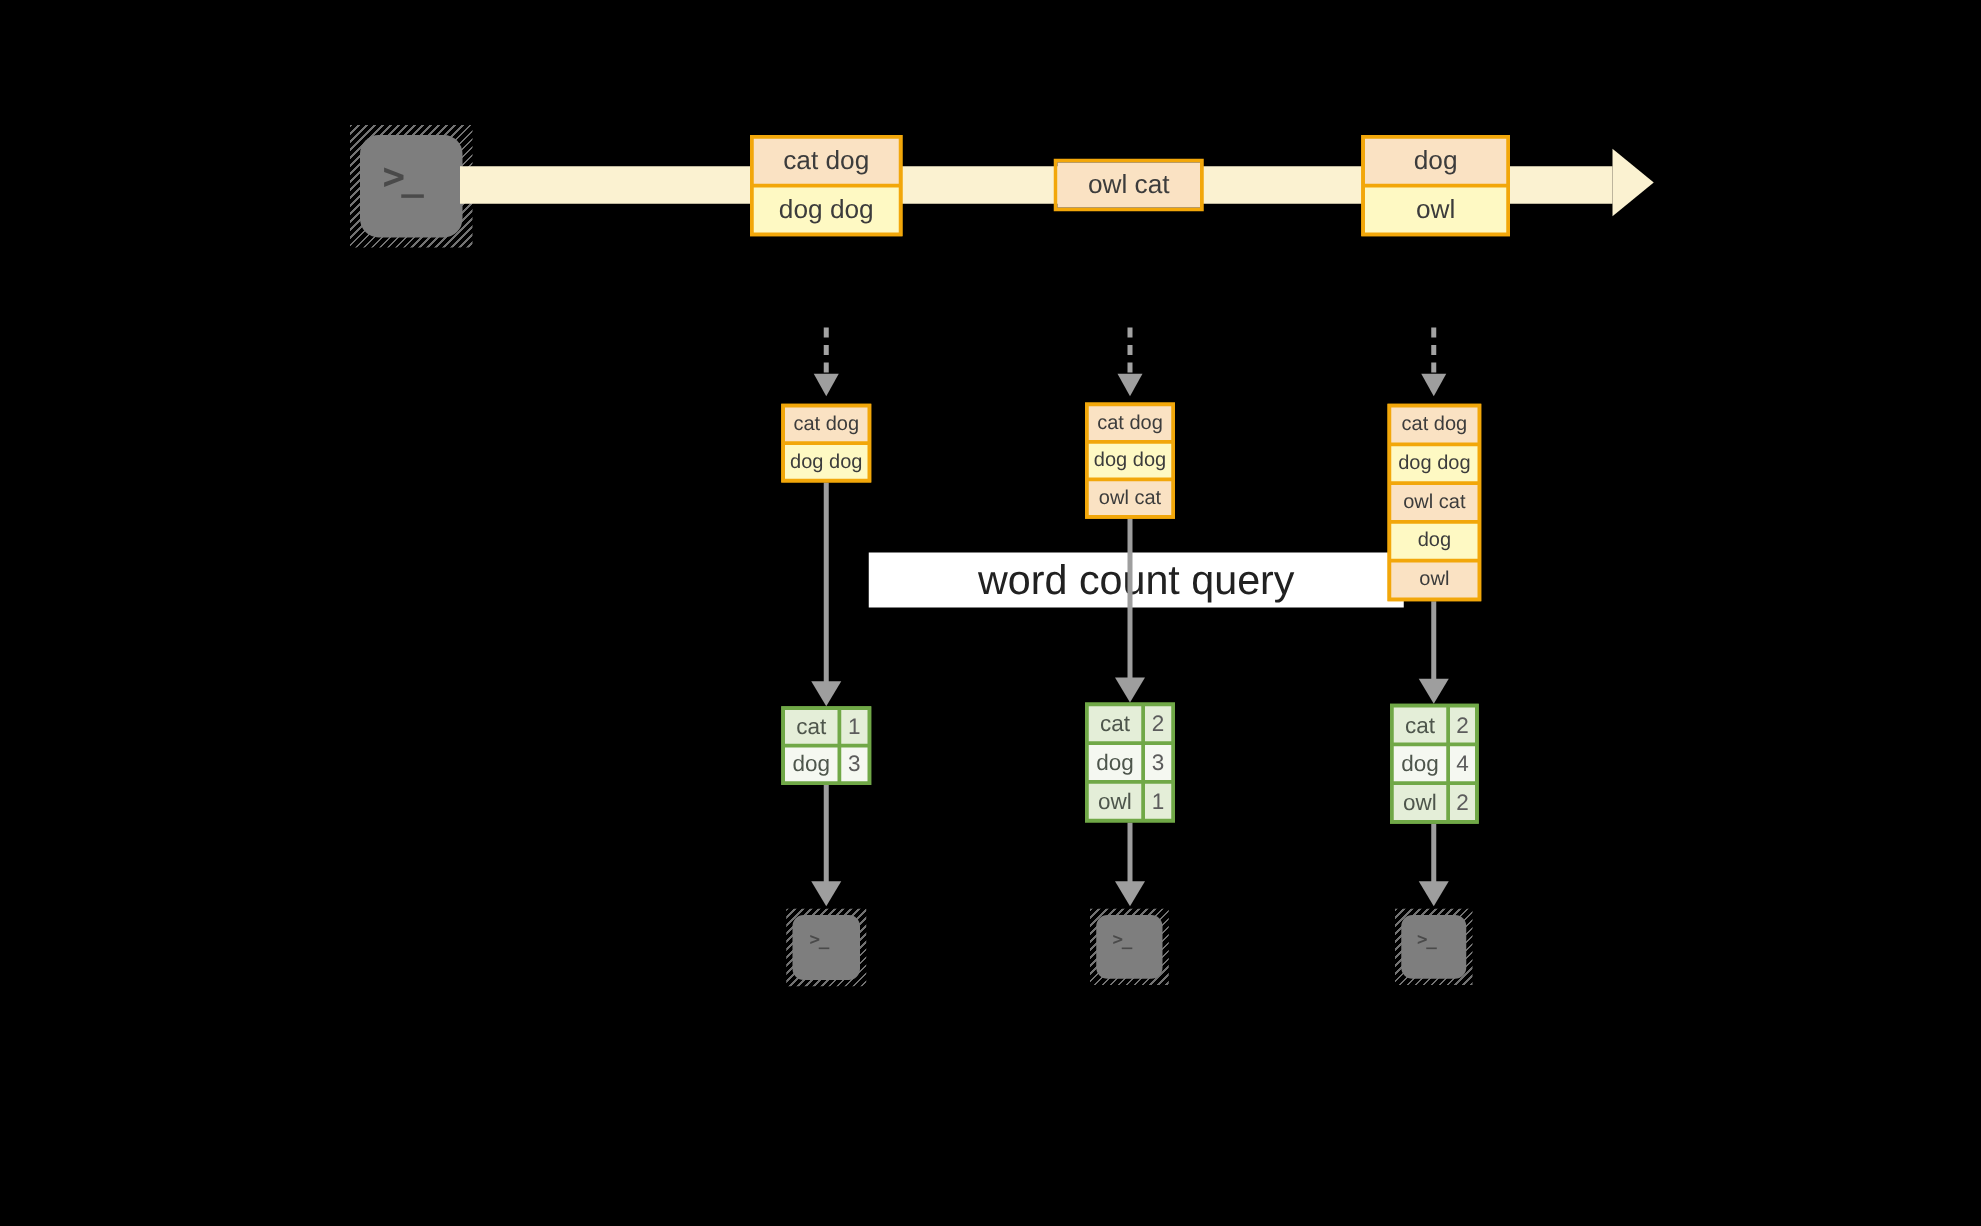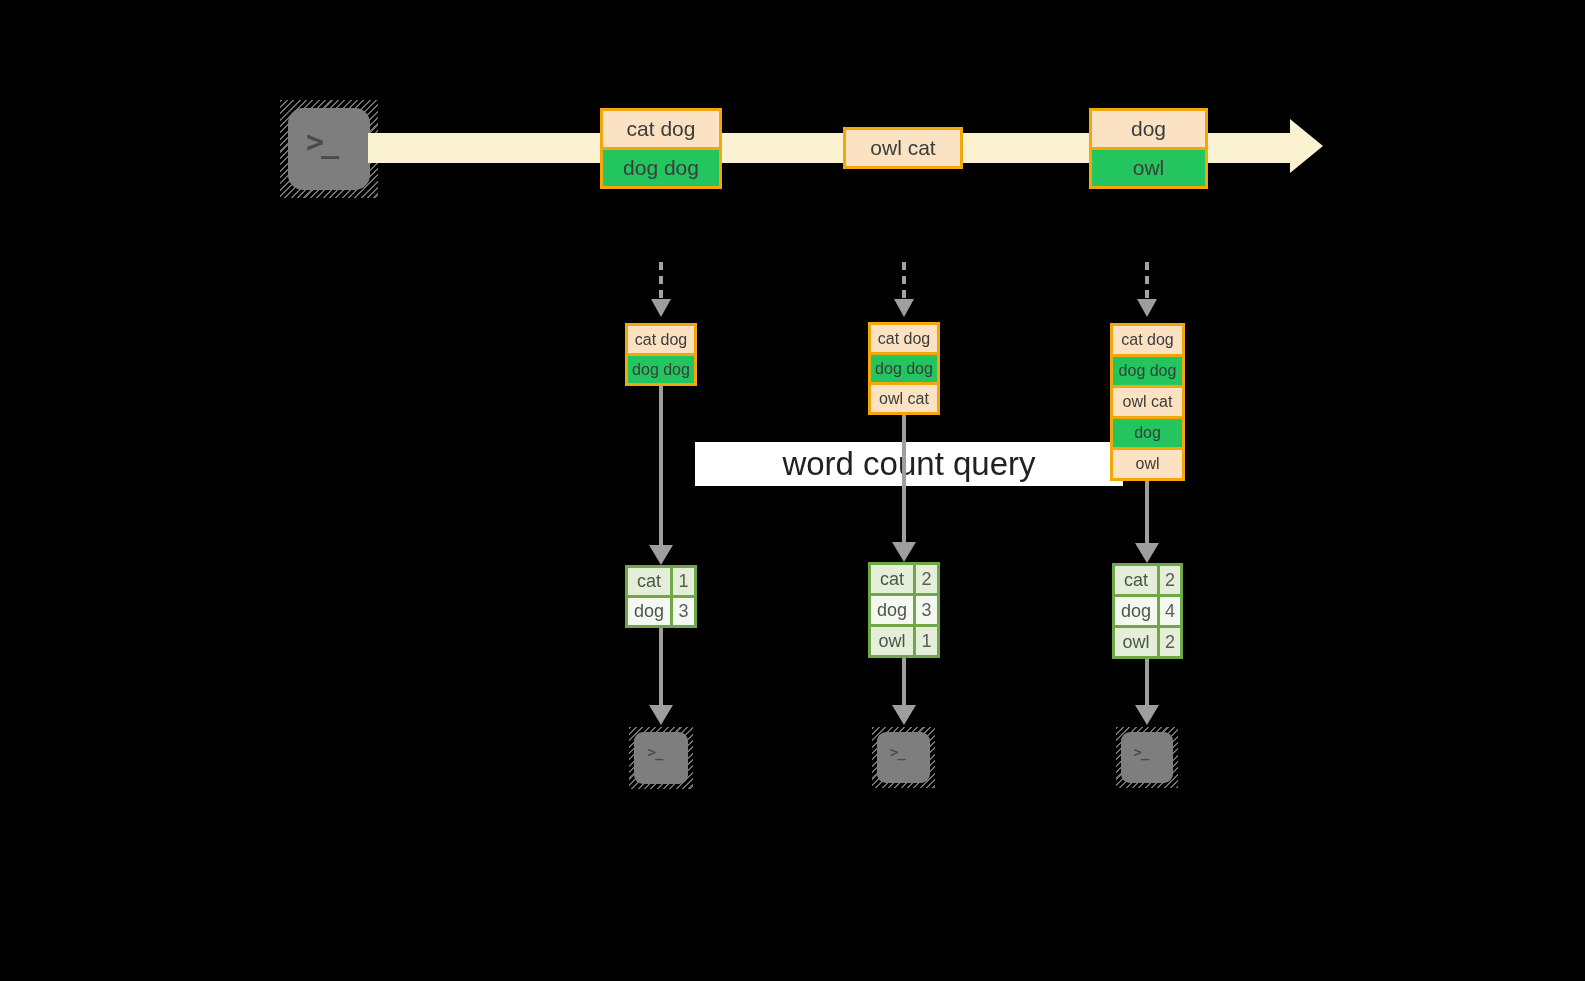--- a/index.html
+++ b/index.html
@@ -24,21 +24,21 @@
   .term-sm .term-glyph { font-size:14px; letter-spacing:-1px; transform:translate(-6px,-6px); }
   
   .stream-shaft { position:absolute; left:368px; top:133px; width:922px; height:30px; background:#FBF2D1; z-index:1; }
   .stream-head { position:absolute; left:1290px; top:119px; width:0; height:0;
     border-top:27px solid transparent; border-bottom:27px solid transparent; border-left:33px solid #FBF2D1; z-index:1; }
   
   .obox { position:absolute; box-sizing:border-box; border:3px solid #F2A70A; background:#F2A70A;
     display:flex; flex-direction:column; gap:3px; z-index:4; }
   .ocell { display:flex; align-items:center; justify-content:center; color:#3C3C3C; }
   .o-dark  { background:#FAE2C3; }
-  .o-light { background:#22c55e; }
+  .o-light { background:#fef9c3; }
   .stream-cell { height:36px; font-size:21px; width:100%; }
   .stack-cell  { height:27px; font-size:16px; width:100%; }
   .stack-cell5 { height:28px; font-size:16px; width:100%; }
   
   .gtable { position:absolute; box-sizing:border-box; border:3px solid #70A847; background:#70A847;
     display:flex; flex-direction:column; gap:3px; z-index:4; }
   .grow { display:flex; gap:3px; }
   .gr27 { height:27px; } .gr28 { height:28px; }
   .gw { width:42px; display:flex; align-items:center; justify-content:center; font-size:18px; color:#4e564c; }
   .gn { flex:1; display:flex; align-items:center; justify-content:center; font-size:18px; color:#5c5c5c; }

